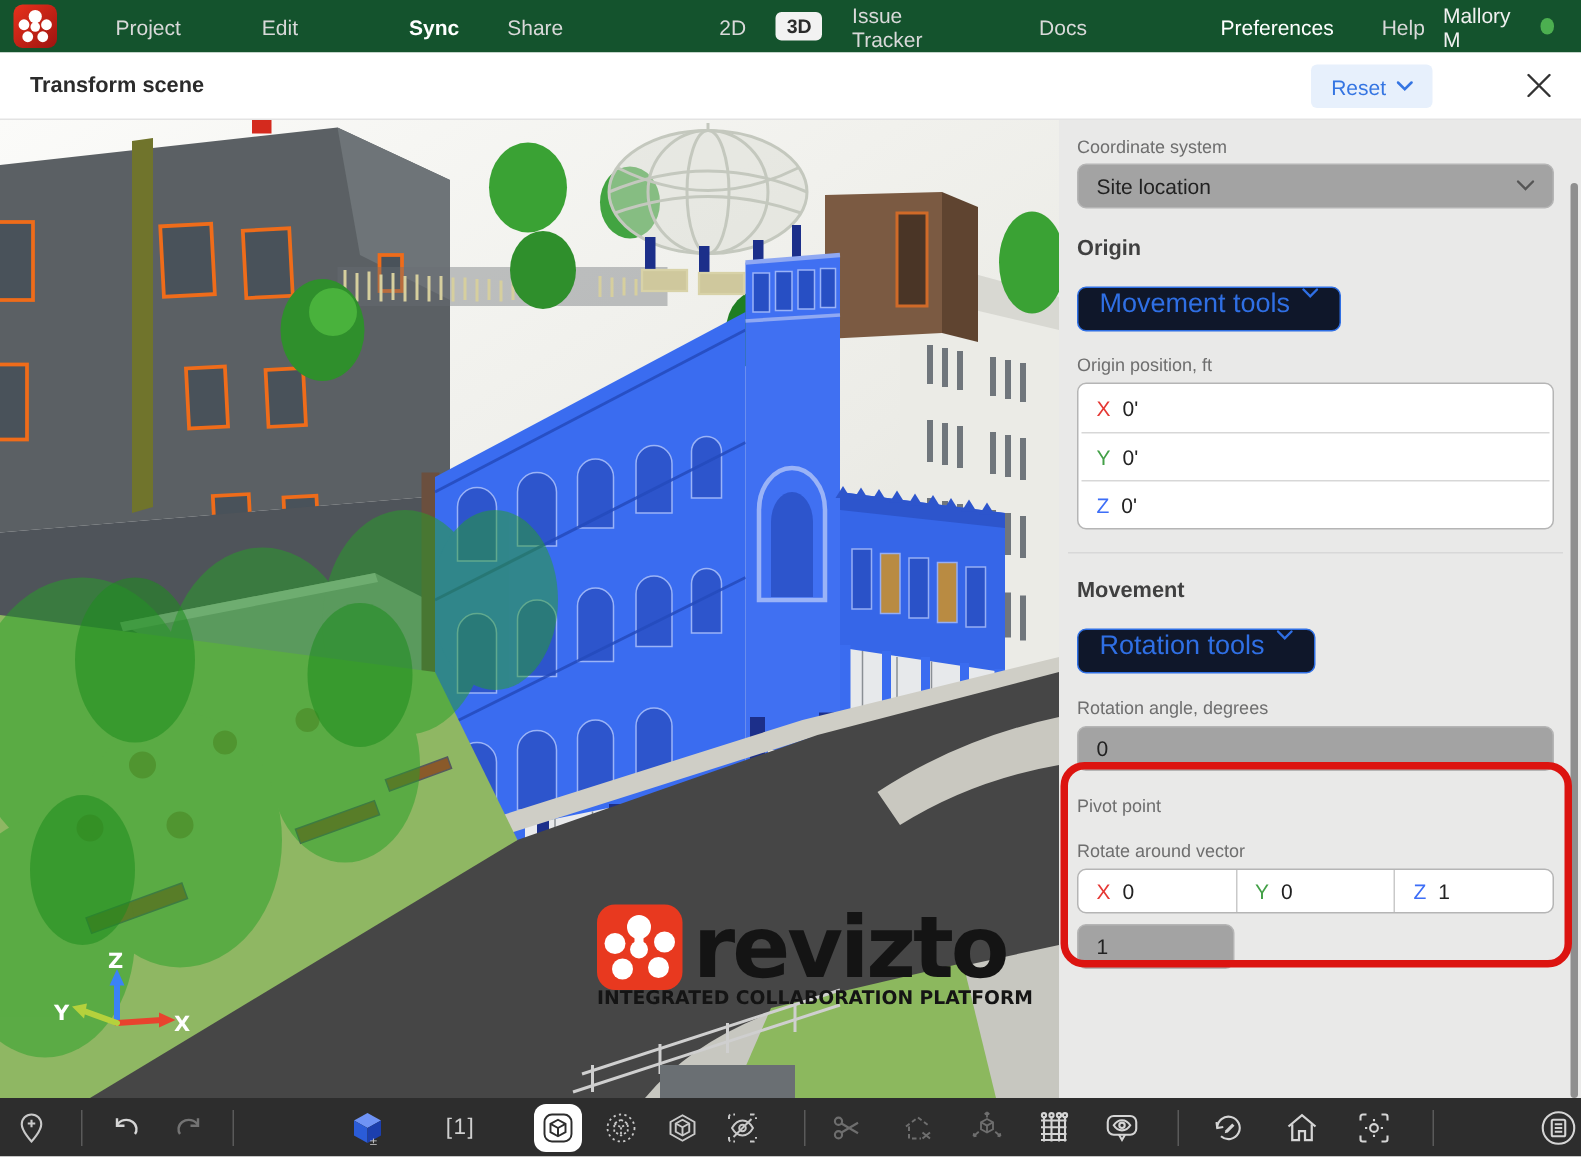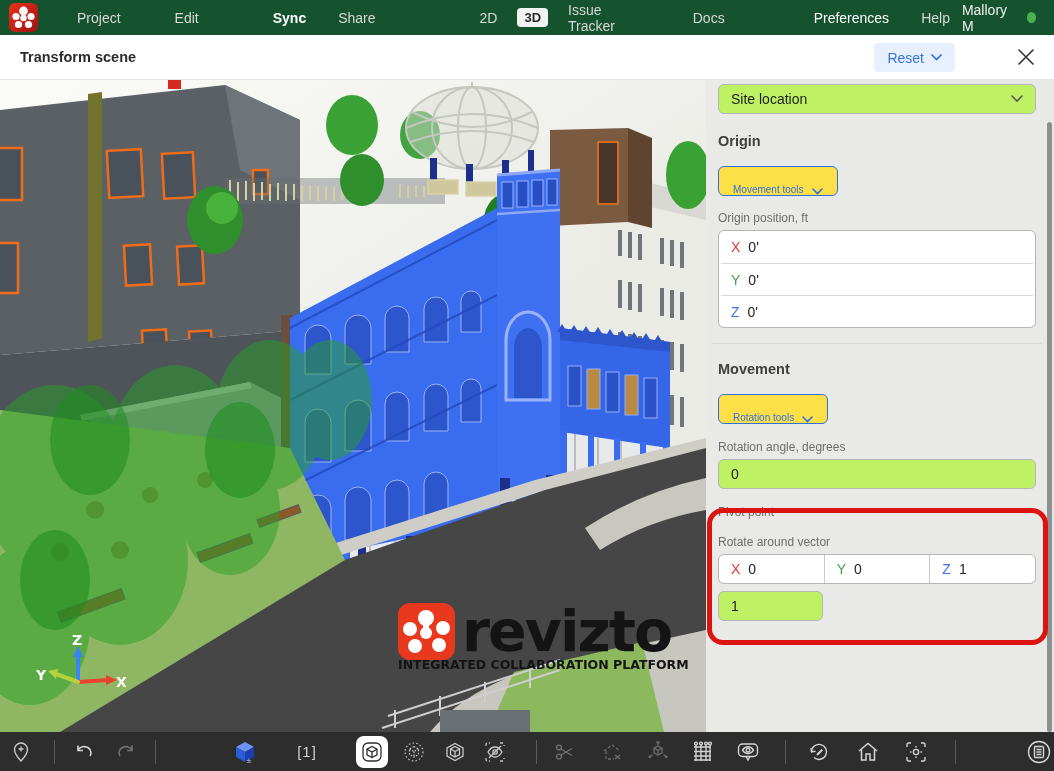--- a/index.html
+++ b/index.html
@@ -42,27 +42,27 @@
   
   .main { display:flex; height:652px; }
   .viewport { width:706px; height:652px; position:relative; background:#e9e9e5; }
   .viewport svg.scene { display:block; }
 
   
   .panel { width:348px; height:652px; background:#e9e9e8; position:relative;
            padding:0 18px 0 12px; font-size:14px; color:#222; }
   .p-label { font-size:12px; color:#6e6e6e; }
   .p-title { font-size:14.5px; font-weight:bold; color:#404040; }
-  .sel, .inp { width:100%; height:30px; background:#bef264; border:1px solid #b5b5b5;
+  .sel, .inp { width:100%; height:30px; background:#a3a3a3; border:1px solid #b5b5b5;
                border-radius:6px; display:flex; align-items:center; padding:0 12px;
                font-size:14px; color:#222; position:relative; }
   .sel .chev { margin-left:auto; }
-  .tool-btn { height:30px; background:#fde047; border:1.5px solid #2f6fe4; color:#2f6fe4;
-              border-radius:6px; font-size:10px; font-family:inherit; padding:0 14px;
-              display:inline-flex; align-items:flex-end; gap:8px; cursor:pointer; }
+  .tool-btn { height:30px; background:#0f172a; border:1.5px solid #2f6fe4; color:#2f6fe4;
+              border-radius:6px; font-size:18px; font-family:inherit; padding:0 14px;
+              display:inline-flex; align-items:flex-start; gap:8px; cursor:pointer; }
   .axis-box { background:#fff; border:1px solid #b5b5b5; border-radius:6px; }
   .axis-row { height:32px; display:flex; align-items:center; padding:0 12px; gap:8px; }
   .axis-row + .axis-row { border-top:1px solid #d7d7d7; margin:0 2px; padding:0 10px; }
   .axis-letter { font-size:14px; }
   .ax-x { color:#e53935; } .ax-y { color:#43a047; } .ax-z { color:#3d6ef7; }
   .vec-box { height:30px; background:#fff; border:1px solid #b5b5b5; border-radius:6px;
              display:flex; }
   .vec-cell { flex:1; display:flex; align-items:center; gap:8px; padding:0 12px; }
   .vec-cell + .vec-cell { border-left:1px solid #c9c9c9; }
   .divider-h { height:1px; background:#d8d8d8; margin:0 -6px; }
@@ -445,20 +445,21 @@
         <line x1="78" y1="602" x2="56" y2="594" stroke="#b5d13c" stroke-width="4"></line>
         <polygon points="48,591 58,589 56,599" fill="#b5d13c"></polygon>
         <text x="72" y="565" font-size="14" font-weight="bold" fill="#ffffff" font-family="DejaVu Sans, sans-serif">Z</text>
         <text x="116" y="607" font-size="14" font-weight="bold" fill="#ffffff" font-family="DejaVu Sans, sans-serif">X</text>
         <text x="36" y="600" font-size="14" font-weight="bold" fill="#ffffff" font-family="DejaVu Sans, sans-serif">Y</text>
       </g>
     </svg>
   </div>
 
   <div class="panel">
+    <div class="p-label sp-a">Coordinate system</div>
     <div class="sel mt-4">
       <span>Site location</span>
       <svg class="chev" width="12" height="8" viewBox="0 0 12 8">
         <path d="M1 1 L6 6 L11 1" stroke="#555" stroke-width="1.6" fill="none" stroke-linecap="round"></path>
         </svg>
     </div>
 
     <div class="p-title sec-origin">Origin</div>
     <button class="tool-btn btn-move">
       <span>Movement tools</span>

